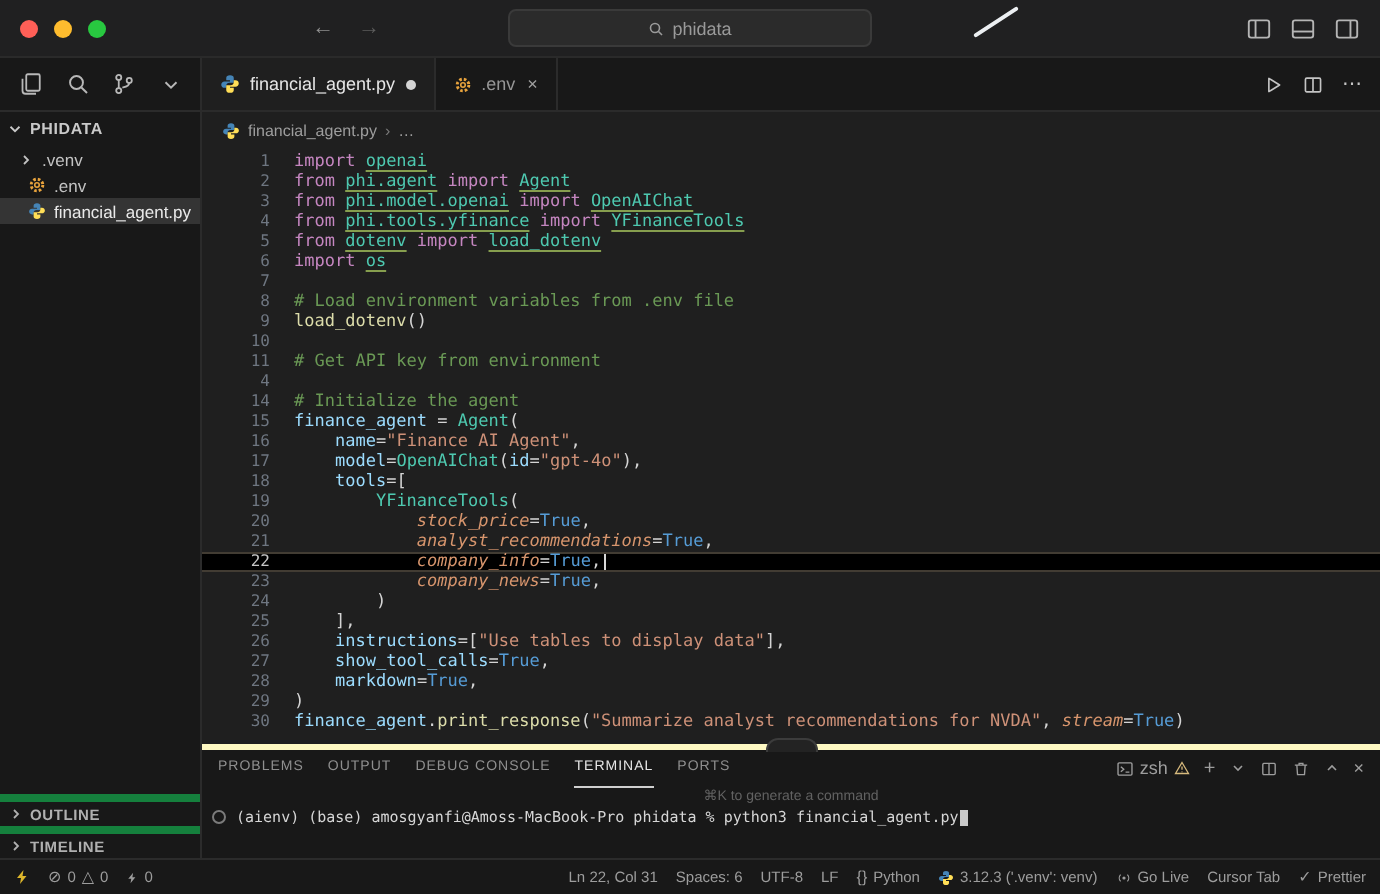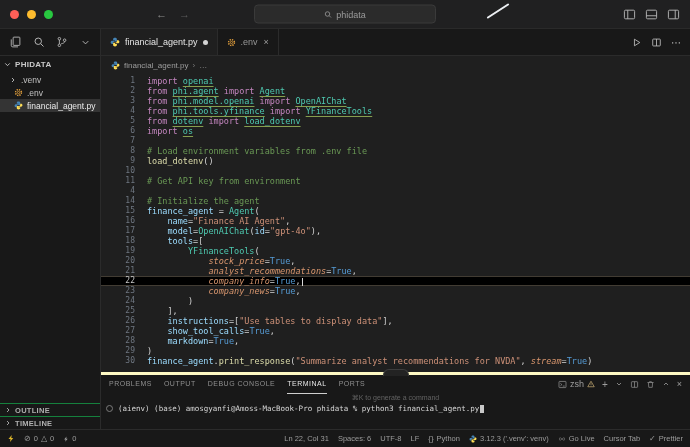--- a/index.html
+++ b/index.html
@@ -28,21 +28,21 @@
   .sidebar{flex:0 0 100px;width:100px;background:#181818;border-right:1px solid #2b2b2b;
            display:flex;flex-direction:column;min-height:0;}
   .activity-row{flex:0 0 26px;display:flex;align-items:center;justify-content:space-between;
                 padding:0 9px;color:#b8b8b8;border-bottom:1px solid #2b2b2b;}
   .sb-header{height:17px;display:flex;align-items:center;gap:3px;padding-left:3px;
              font-size:8px;font-weight:bold;letter-spacing:.3px;color:#c9c9c9;}
   .tree-item{height:13px;display:flex;align-items:center;gap:4px;padding-left:9px;
              font-size:8.5px;color:#c2c2c2;white-space:nowrap;overflow:hidden;}
   .tree-item.selected{background:#343434;color:#e9e9e9;}
   .sb-sections{margin-top:auto;}
-  .sb-section{height:12px;display:flex;align-items:center;gap:3px;border-top:1px solid #15803d;
+  .sb-section{height:12px;display:flex;align-items:center;gap:3px;border-top:4px solid #15803d;
               font-size:7.5px;font-weight:bold;letter-spacing:.3px;color:#b0b0b0;padding-left:4px;}
 
   .editor-col{flex:1;display:flex;flex-direction:column;min-width:0;background:#1f1f1f;}
 
   
   .tabstrip{flex:0 0 26px;background:#181818;display:flex;align-items:stretch;border-bottom:1px solid #2b2b2b;}
   .tab{display:flex;align-items:center;gap:5px;padding:0 9px;font-size:9px;border-right:1px solid #2b2b2b;white-space:nowrap;}
   .tab.active{background:#1f1f1f;color:#e6e6e6;}
   .tab.inactive{color:#969696;}
   .dot{width:5px;height:5px;border-radius:50%;background:#d4d4d4;}

